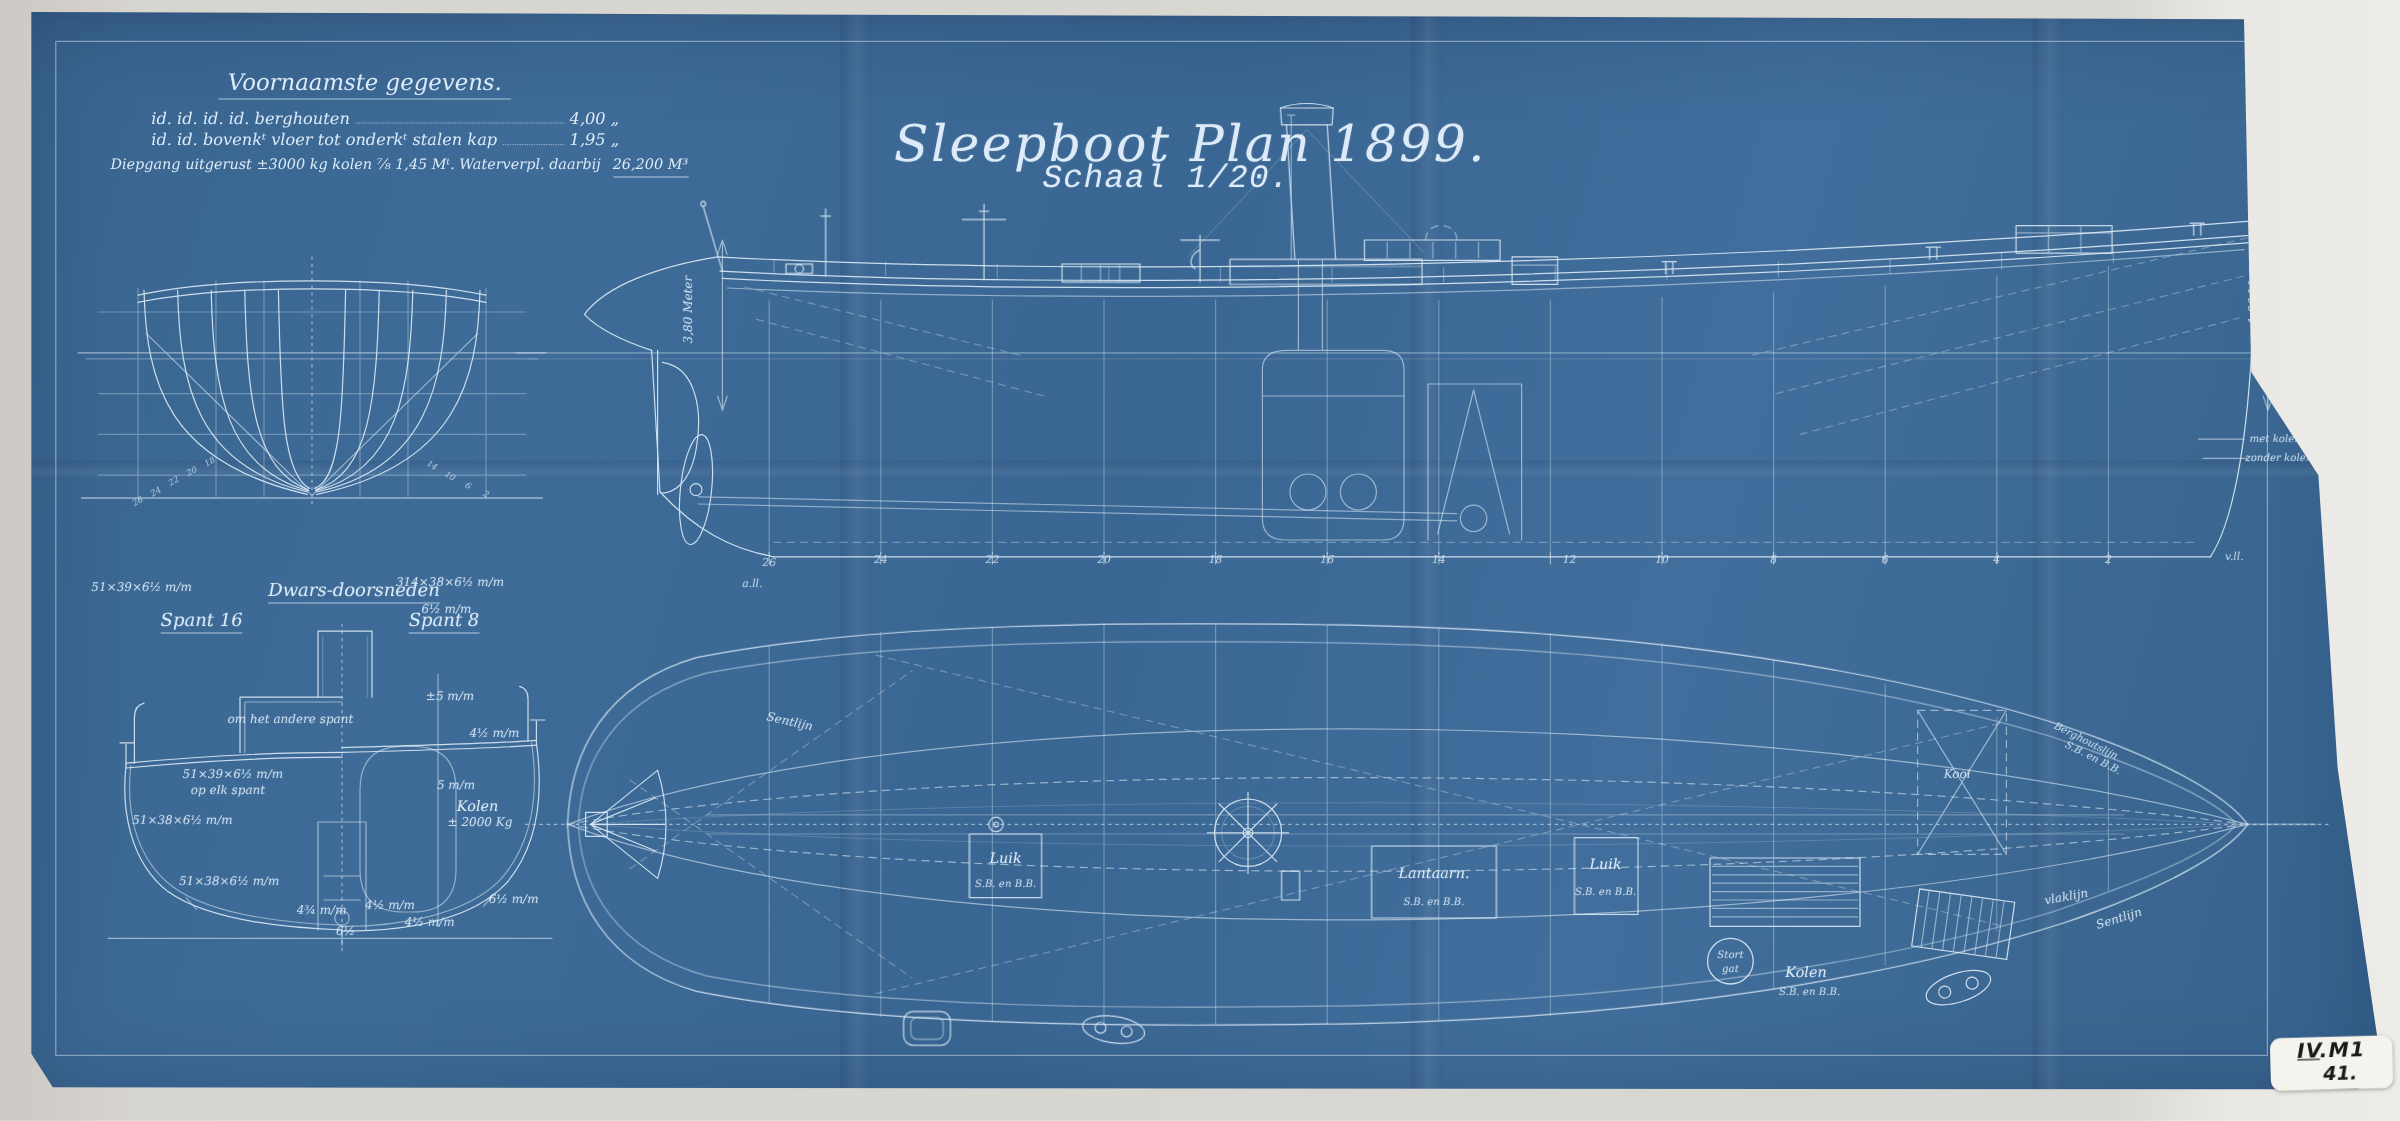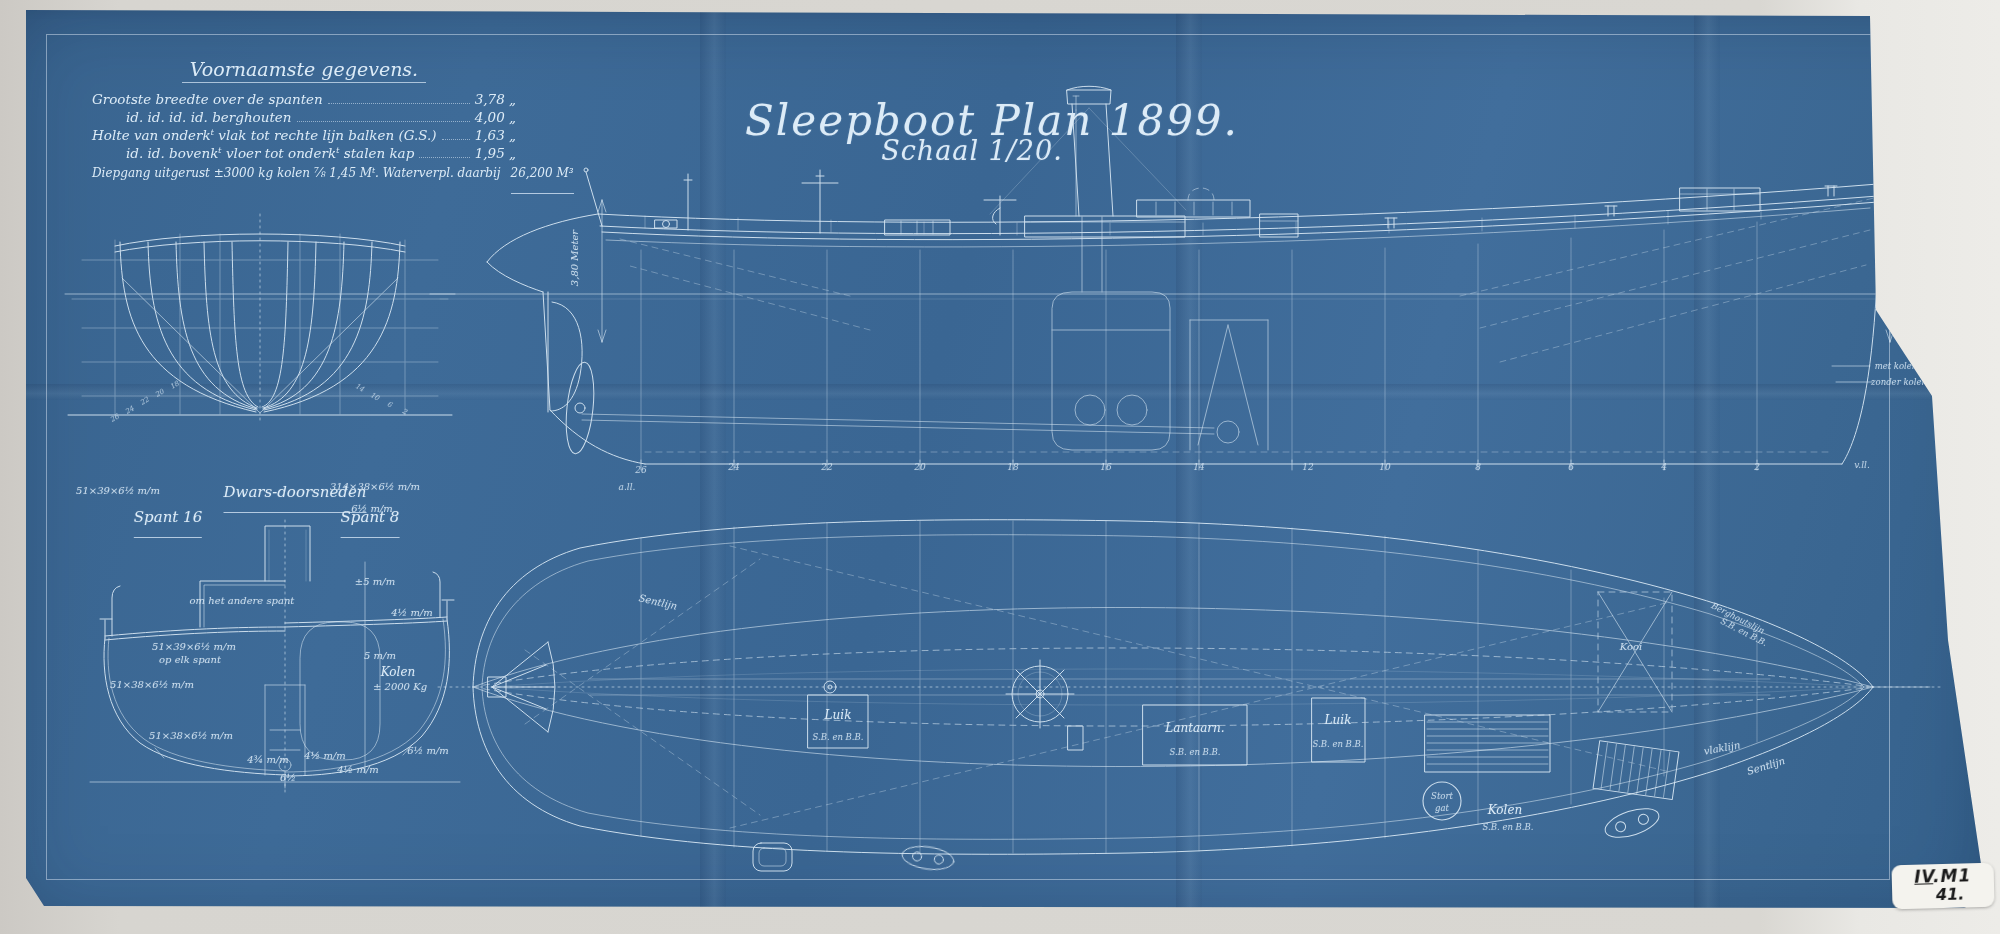--- a/index.html
+++ b/index.html
@@ -22,21 +22,21 @@
     border:1px solid rgba(235,245,255,.45);}
   svg{position:absolute;overflow:visible;}
   svg *{stroke:#d9e8f4;fill:none;stroke-width:1;stroke-linecap:round;stroke-linejoin:round;}
   .s1{opacity:.92;stroke-width:1.1;}
   .s2{opacity:.6;}
   .s3{opacity:.34;stroke-width:.8;}
   .d{stroke-dasharray:6 5;}
   .dd{stroke-dasharray:2 4;}
   .hw{position:absolute;color:#dcebf7;font-family:"DejaVu Serif",serif;font-style:italic;
       white-space:nowrap;transform:translate(-50%,-50%);text-shadow:0 0 2px rgba(190,220,245,.25);}
-  .u{border-bottom:1px solid rgba(220,235,250,.75);padding-bottom:11px;}
+  .u{border-bottom:1px solid rgba(220,235,250,.75);padding-bottom:1px;}
   .title1{font-size:42px;letter-spacing:2px;}
   .title2{font-size:27px;letter-spacing:1px;}
   .tbl{position:absolute;left:92px;top:58px;width:424px;color:#dcebf7;font-style:italic;}
   .tbl-title{font-size:19px;text-align:center;margin-bottom:10px;}
   .tbl-title span{border-bottom:1px solid rgba(220,235,250,.7);padding:0 8px 2px;}
   .trow{display:flex;align-items:baseline;font-size:13.5px;line-height:18px;}
   .trow .tlabel{white-space:nowrap;}
   .trow .tlead{flex:1;border-bottom:1px dotted rgba(220,235,250,.55);margin:0 5px 3px;}
   .trow .tval{white-space:nowrap;}
   .ind{padding-left:34px;}
@@ -61,38 +61,28 @@
 <body>
 
 <div class="sheet">
   <div class="crease-v" style="left:700px"></div>
   <div class="crease-v" style="left:1176px"></div>
   <div class="crease-v" style="left:1694px"></div>
   <div class="crease-h" style="top:384px"></div>
   <div class="frame-line"></div>
 
   <span class="hw title1" style="left:992px;top:120px;">Sleepboot Plan 1899.</span>
-  <span class="hw title2" style="left:972px;top:150px;">Schaal 1/20.</span>
+  <span class="hw title2" style="left:972px;top:150px;font-family:Liberation Mono, monospace;">Schaal 1/20.</span>
 
   <div class="tbl">
     <div class="tbl-title"><span>Voornaamste gegevens.</span></div>
-    <div class="trow">
-        <span class="tlabel">Grootste breedte over de spanten</span>
-        <span class="tlead"></span>
-        <span class="tval">3,78 „</span>
-      </div>
     <div class="trow">
         <span class="tlabel ind">id.    id.    id. id. berghouten</span>
         <span class="tlead"></span>
         <span class="tval">4,00 „</span>
-      </div>
-    <div class="trow">
-        <span class="tlabel">Holte van onderkᵗ vlak tot rechte lijn balken (G.S.)</span>
-        <span class="tlead"></span>
-        <span class="tval">1,63 „</span>
       </div>
     <div class="trow">
         <span class="tlabel ind">id.   id.  bovenkᵗ vloer tot onderkᵗ stalen kap</span>
         <span class="tlead"></span>
         <span class="tval">1,95 „</span>
       </div>
     <div class="trow last">
         <span class="tlabel">Diepgang uitgerust ±3000 kg kolen ⅞ 1,45 Mᵗ.  Waterverpl. daarbij</span>
         <span class="tlead"></span>
         <span class="tval u">26,200 M³</span>

